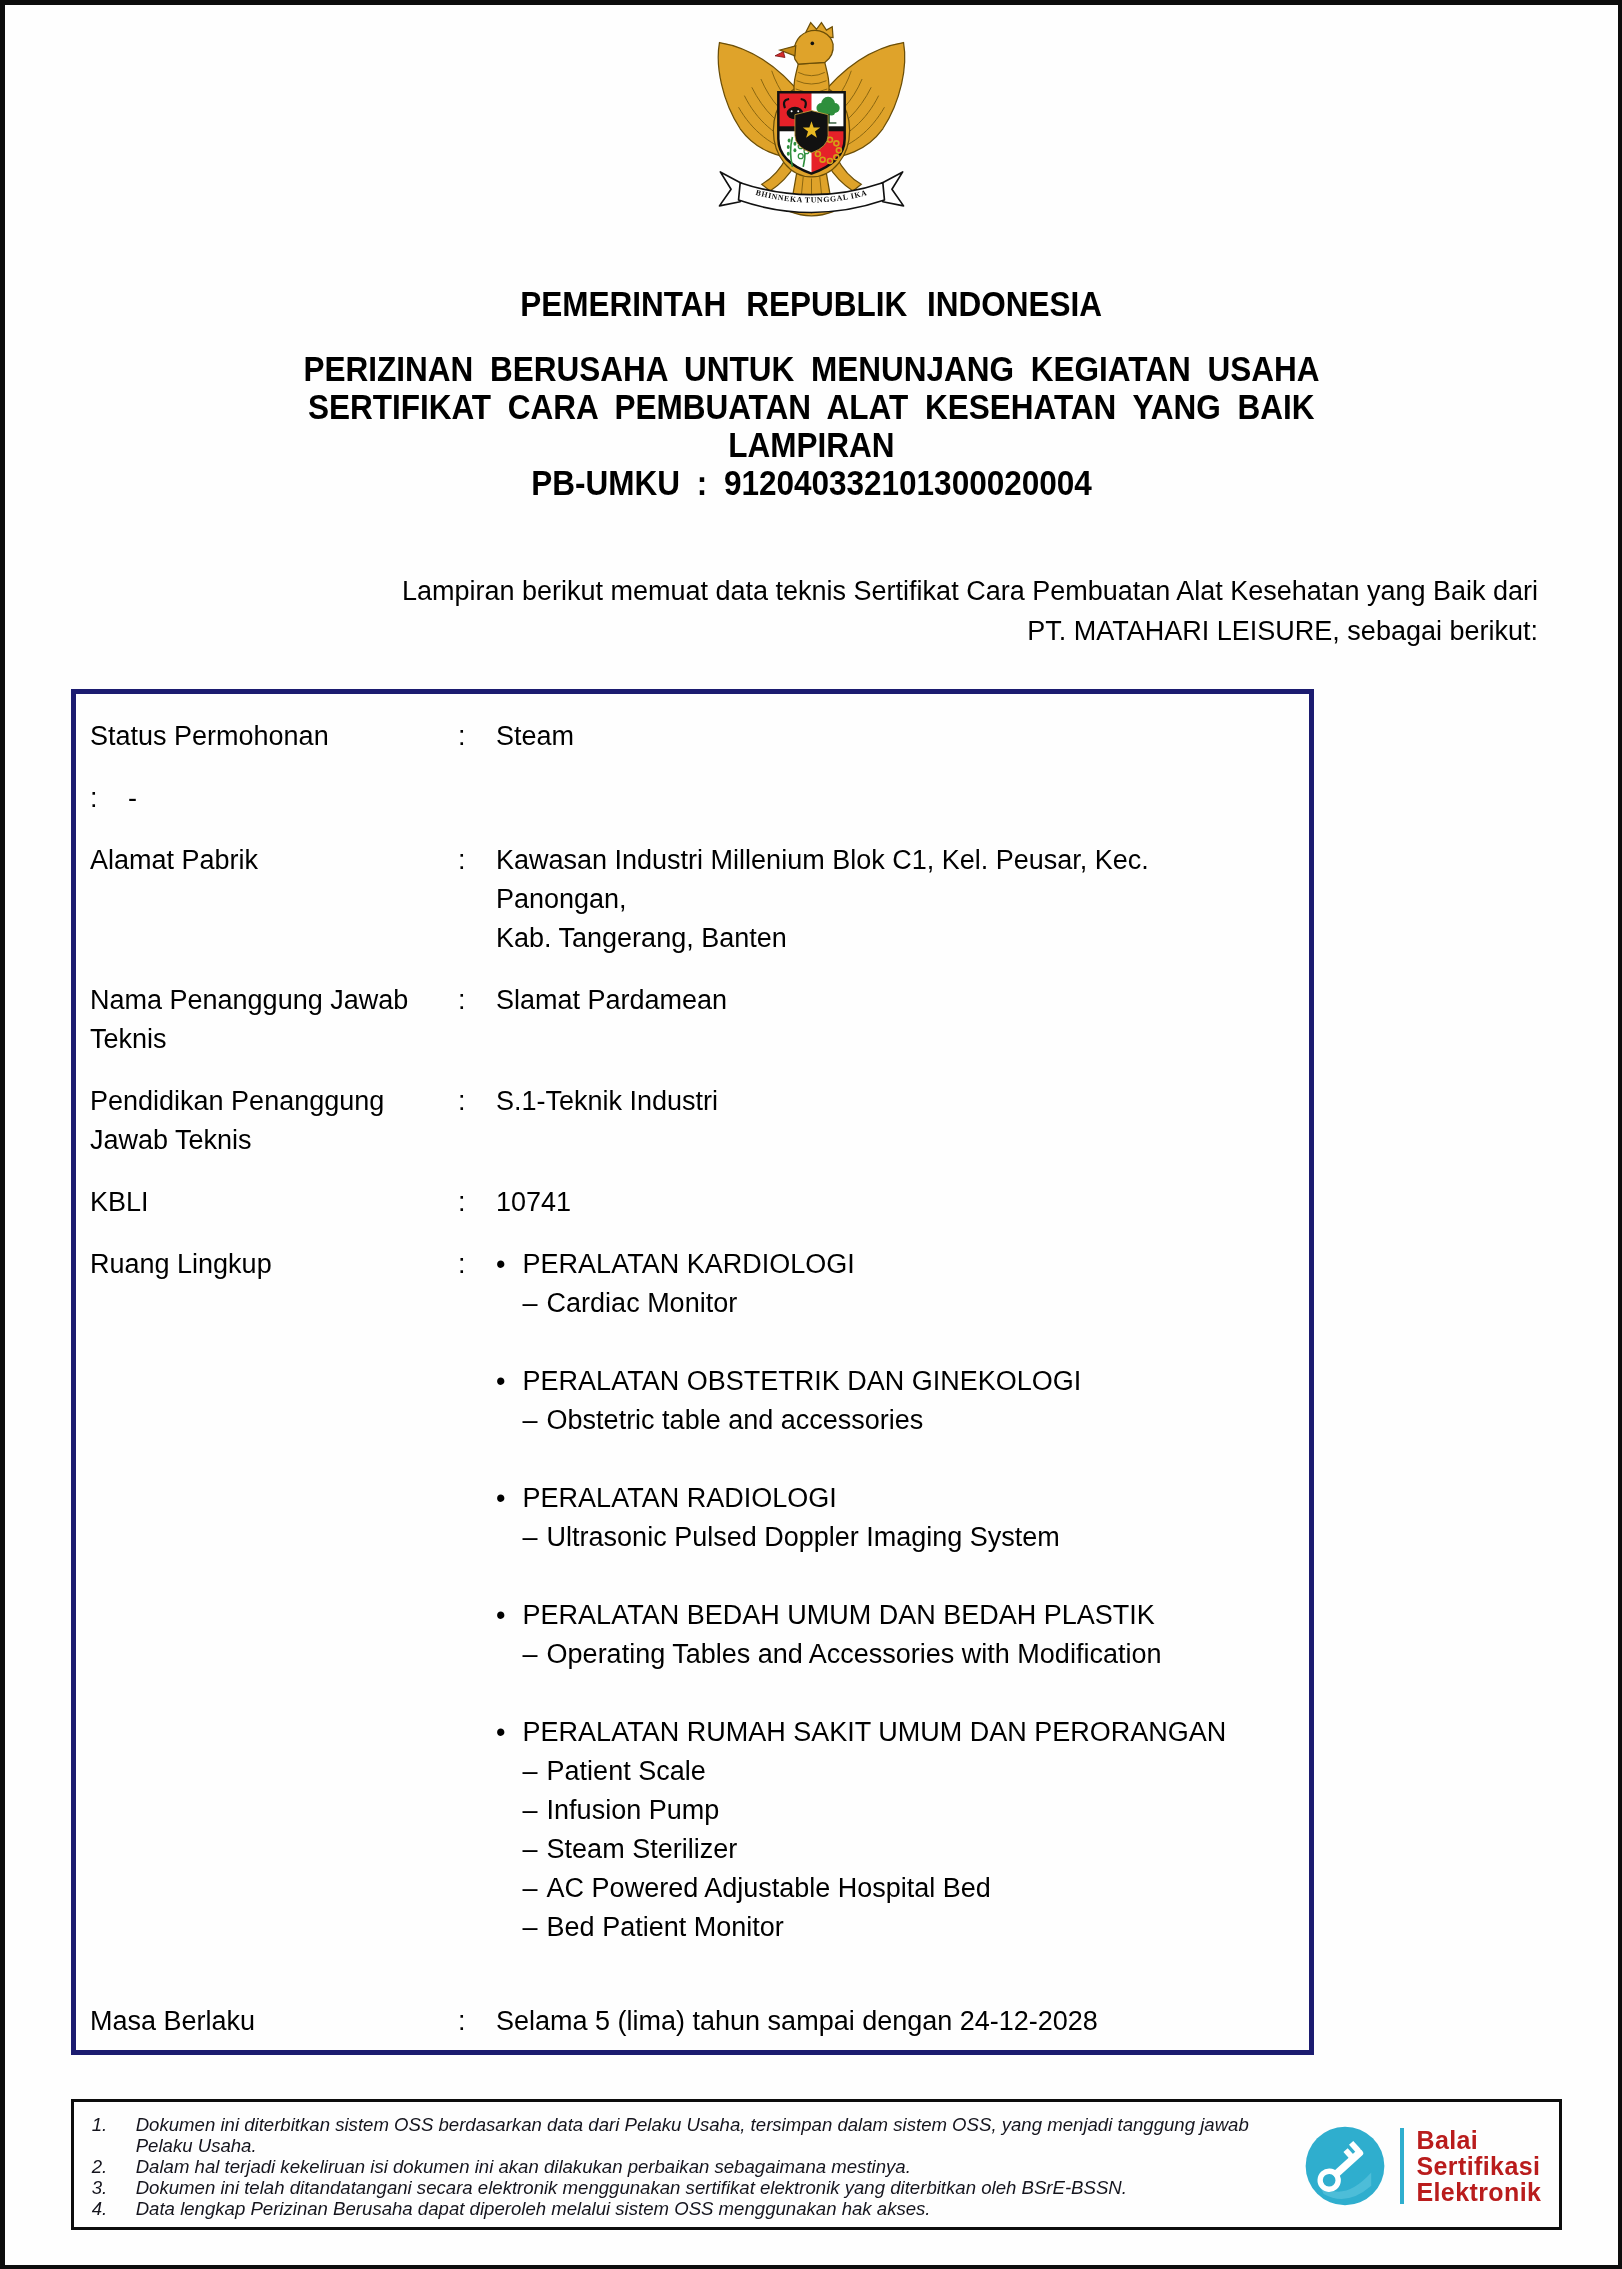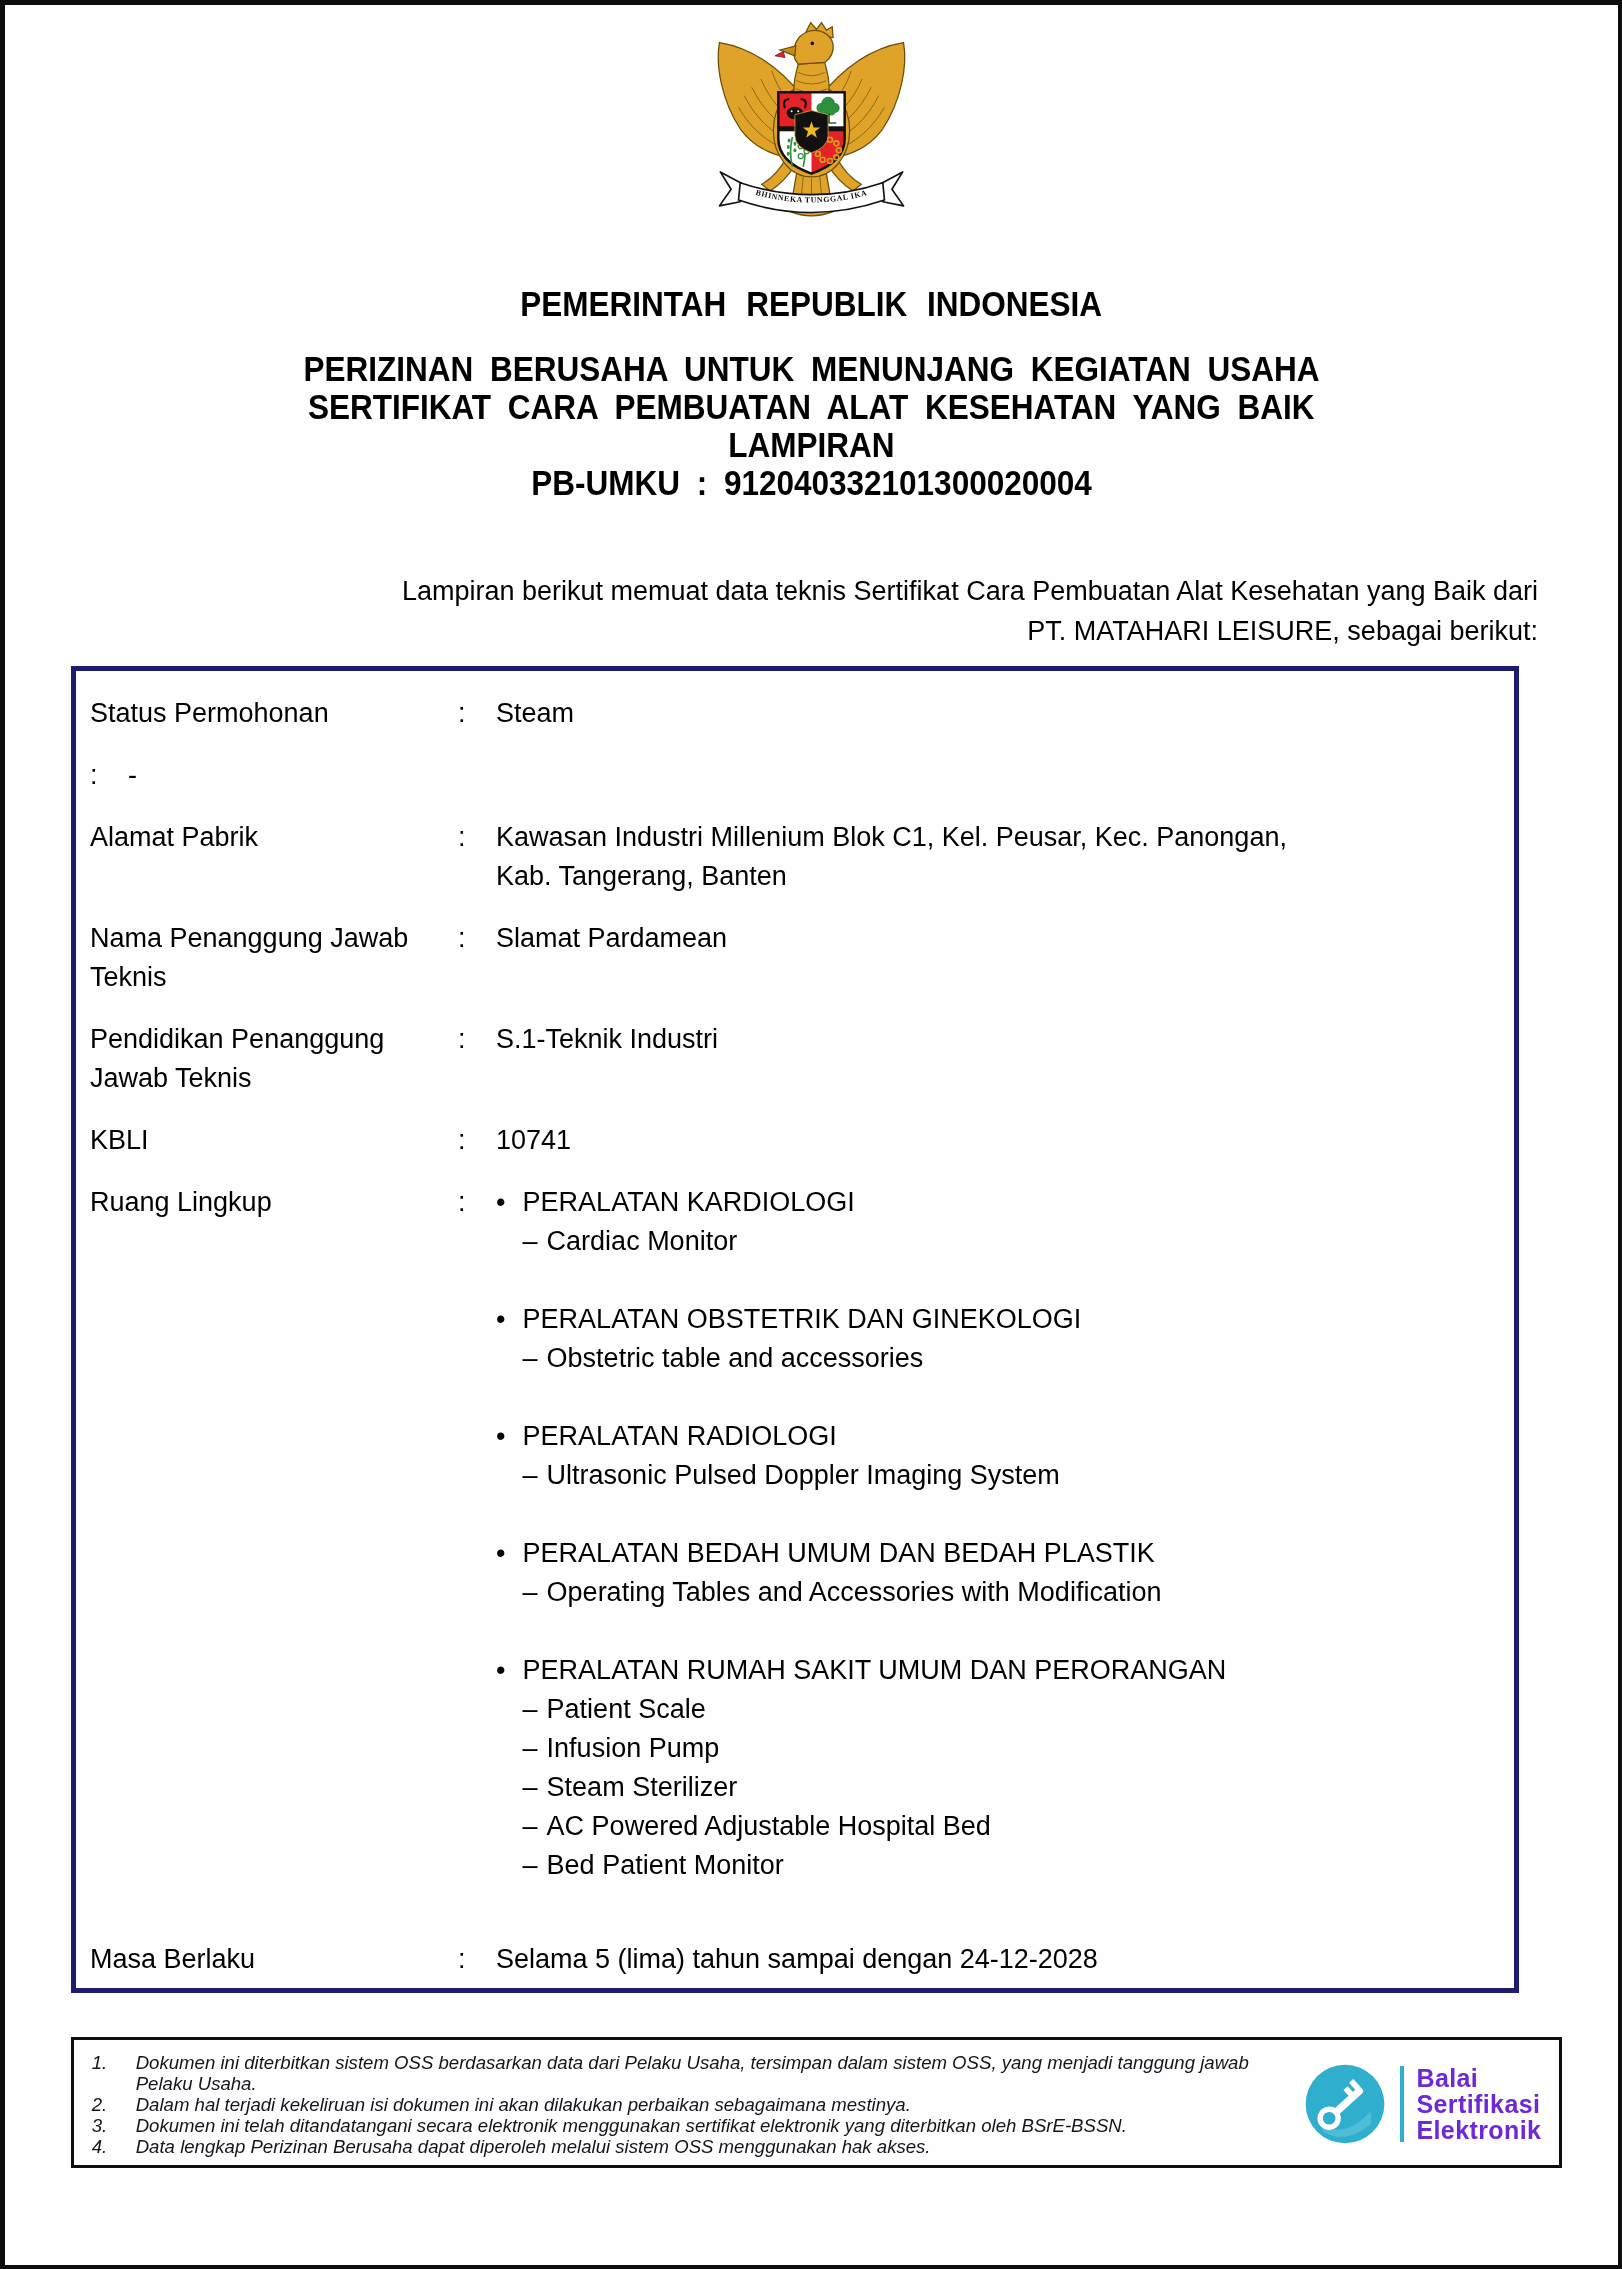--- a/index.html
+++ b/index.html
@@ -5,41 +5,41 @@
   html,body{margin:0;padding:0;background:#e9e9e9;}
   .page{position:relative;width:1623px;height:2270px;margin:0 auto;background:#fefefe;
         border:5.3px solid #0d0d0d;box-sizing:border-box;overflow:hidden;
         font-family:"Liberation Sans",sans-serif;color:#000;}
   .emblem{display:block;margin:8.9px auto 0;}
   .gov-title{margin-top:62px;text-align:center;font-size:35px;font-weight:bold;word-spacing:12.4px;white-space:nowrap;}
   .squeeze{display:inline-block;transform:scaleX(0.9);transform-origin:50% 50%;}
   .main-title{margin-top:26.6px;text-align:center;font-weight:bold;font-size:35px;line-height:38px;word-spacing:8.9px;}
   .main-title > div{white-space:nowrap;}
   .intro{margin:69px 80px 0 80px;font-size:27px;line-height:40px;text-align:right;}
-  .details{margin:15px 0 0 66px;width:1448px;border:5.3px solid #1c1c70;box-sizing:border-box;
+  .details{margin:38px 0 0 66px;width:1243px;border:5.3px solid #1c1c70;box-sizing:border-box;
            padding:23px 26.6px 8.9px 14px;font-size:27px;line-height:39px;}
   .row{display:flex;margin-bottom:23px;}
   .cell-label{width:368px;flex:none;}
   .cell-colon{width:38px;flex:none;}
   .cell-value{max-width:887px;}
   .rl-group{margin-bottom:39px;}
   .rl-group:last-child{margin-bottom:0;}
   .rl-title{display:flex;}
   .rl-bullet{width:26.6px;flex:none;}
   .rl-item{display:flex;padding-left:26.6px;}
   .rl-dash{width:24px;flex:none;}
   .row-masa{margin-top:55px;margin-bottom:0;}
   .footnote-box{position:relative;margin:44px 0 0 66px;width:1491px;height:131px;
                 border:3.5px solid #0d0d0d;box-sizing:border-box;padding:11.5px 0 0 17.7px;}
   .note{display:flex;font-style:italic;font-size:18.6px;line-height:21px;color:#14141d;}
   .note-num{width:44px;flex:none;}
   .note-lines div{white-space:nowrap;}
   .bse{position:absolute;right:17.7px;top:23px;display:flex;align-items:center;}
   .bse-bar{width:4.4px;height:76px;background:#2FAECE;margin:0 12.4px 0 14px;}
-  .bse-text{font-weight:bold;color:#6d28d9;font-size:25px;line-height:26px;letter-spacing:0.4px;}
+  .bse-text{font-weight:bold;color:#b91c1c;font-size:25px;line-height:26px;letter-spacing:0.4px;}
 </style>
 </head>
 <body>
 
 <div class="page">
 
   <svg class="emblem" width="199" height="208" viewBox="0 0 240 250">
     <g stroke="#6b4e07" stroke-width="1.5" fill="#DFA32A">
 
       <path d="M128,102 C158,64 194,40 231,34 C236,62 228,104 206,138 C187,164 157,175 132,172 Z"></path>

